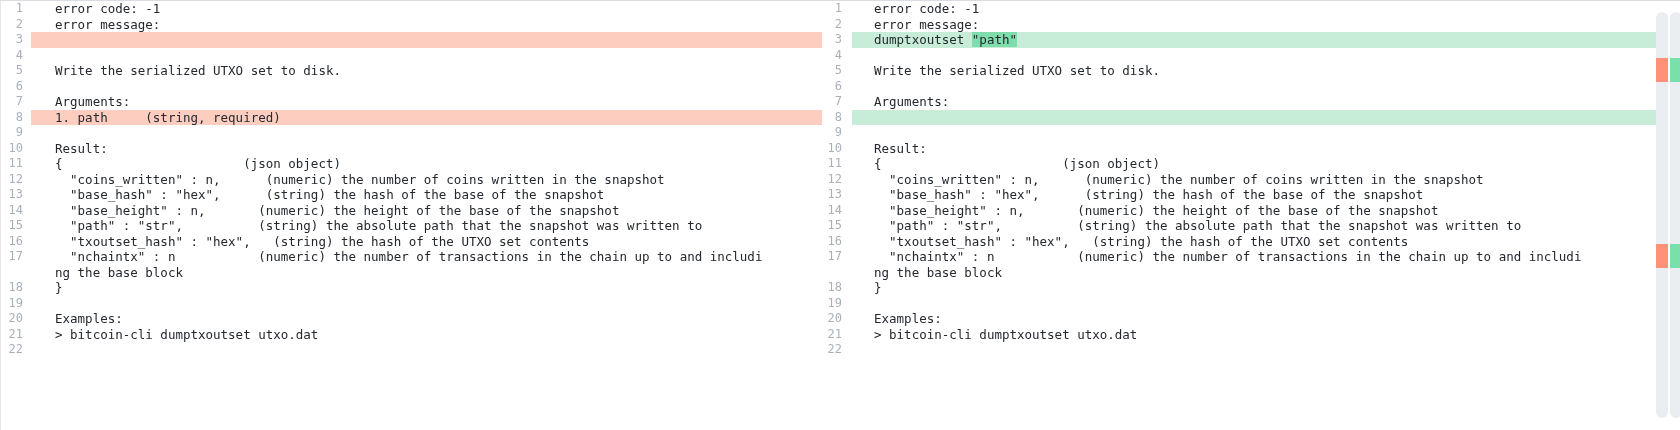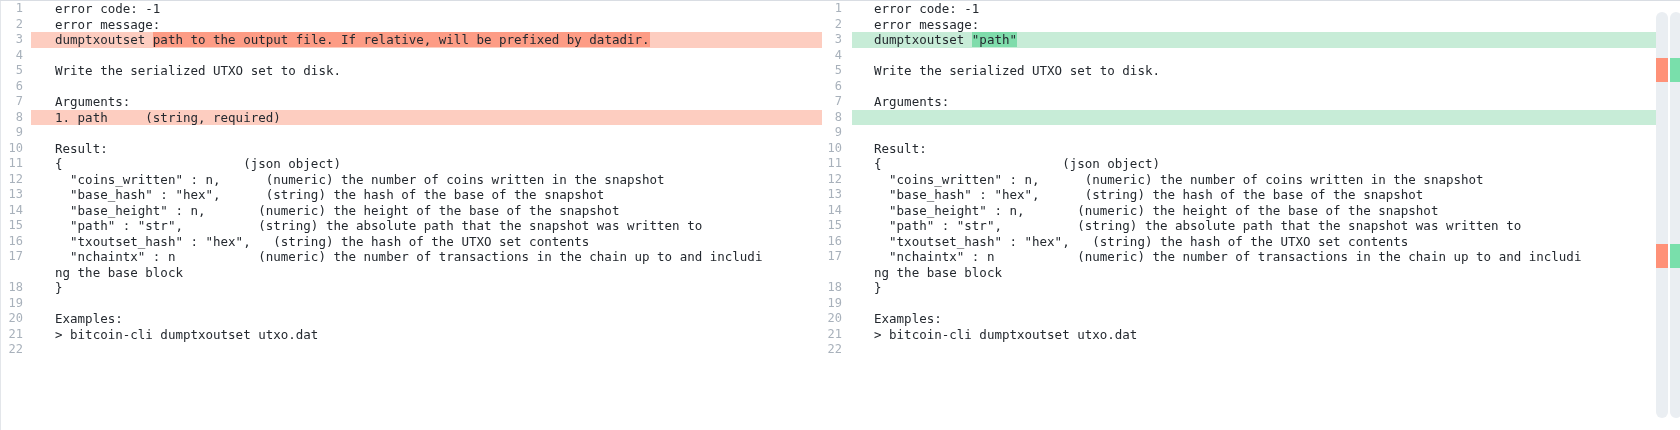--- a/index.html
+++ b/index.html
@@ -71,21 +71,21 @@
 
 <div id="diff-root">
 
   <div class="top-border"></div>
   <div class="left-border"></div>
 
   <div class="pane" id="pane-left">
     <div class="code-area" id="code-left">
         <div class="row" style="top: 0px; position: absolute; left: 0px; width: 821px;"><span class="gutter">1</span><span class="code"><span>error code: -1</span></span></div>
         <div class="row" style="top: 15.5px; position: absolute; left: 0px; width: 821px;"><span class="gutter">2</span><span class="code"><span>error message:</span></span></div>
-        <div class="row" style="top: 31px; position: absolute; left: 0px; width: 821px;"><div class="rowbg del" style="left: 30px; width: 791px;"></div><span class="gutter">3</span><span class="code"><span>dumptxoutset </span><span class="inl del">path to the output file. If relative, will be prefixed by datadir.</span></span></div>
+        <div class="row" style="top: 31px; position: absolute; left: 0px; width: 821px;"><div class="rowbg del" style="left: 30px; width: 791px;"></div><span class="gutter">3</span></div>
         <div class="row" style="top: 46.5px; position: absolute; left: 0px; width: 821px;"><span class="gutter">4</span><span class="code"><span></span></span></div>
         <div class="row" style="top: 62px; position: absolute; left: 0px; width: 821px;"><span class="gutter">5</span><span class="code"><span>Write the serialized UTXO set to disk.</span></span></div>
         <div class="row" style="top: 77.5px; position: absolute; left: 0px; width: 821px;"><span class="gutter">6</span><span class="code"><span></span></span></div>
         <div class="row" style="top: 93px; position: absolute; left: 0px; width: 821px;"><span class="gutter">7</span><span class="code"><span>Arguments:</span></span></div>
         <div class="row" style="top: 108.5px; position: absolute; left: 0px; width: 821px;"><div class="rowbg del" style="left: 30px; width: 791px;"></div><span class="gutter">8</span><span class="code"><span>1. path     (string, required)</span></span></div>
         <div class="row" style="top: 124px; position: absolute; left: 0px; width: 821px;"><span class="gutter">9</span><span class="code"><span></span></span></div>
         <div class="row" style="top: 139.5px; position: absolute; left: 0px; width: 821px;"><span class="gutter">10</span><span class="code"><span>Result:</span></span></div>
         <div class="row" style="top: 155px; position: absolute; left: 0px; width: 821px;"><span class="gutter">11</span><span class="code"><span>{                        (json object)</span></span></div>
         <div class="row" style="top: 170.5px; position: absolute; left: 0px; width: 821px;"><span class="gutter">12</span><span class="code"><span>  "coins_written" : n,      (numeric) the number of coins written in the snapshot</span></span></div>
         <div class="row" style="top: 186px; position: absolute; left: 0px; width: 821px;"><span class="gutter">13</span><span class="code"><span>  "base_hash" : "hex",      (string) the hash of the base of the snapshot</span></span></div>

